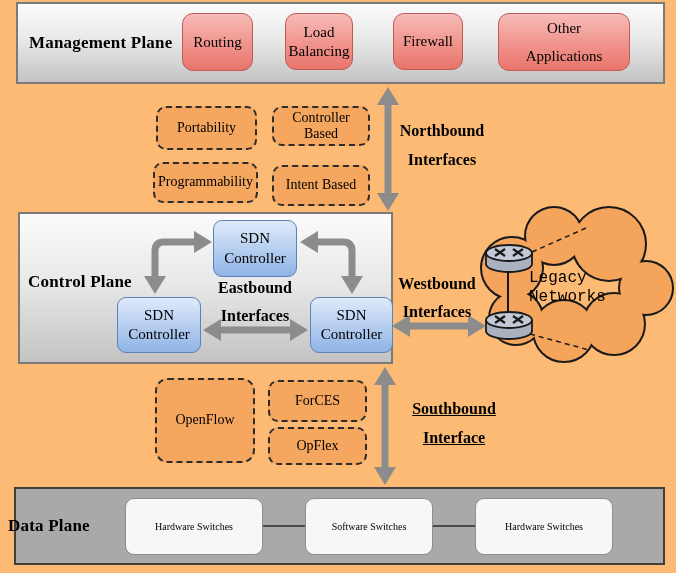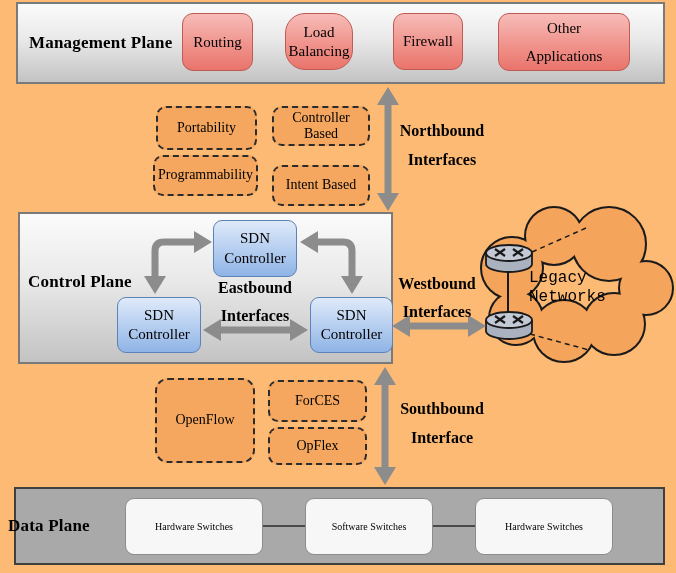--- a/index.html
+++ b/index.html
@@ -58,37 +58,37 @@
 <body>
 
 <div id="canvas">
 
   <div class="plane" style="left:16px;top:2px;width:649px;height:82px;"></div>
   <div class="plane-label" style="left:29px;top:33px;">Management Plane</div>
 
   <div class="appbox" style="left:182px;top:13px;width:71px;height:58px;">
     <span class="inner">Routing</span>
   </div>
-  <div class="appbox" style="left:285px;top:13px;width:68px;height:57px;border-radius:20px;">
+  <div class="appbox" style="left:285px;top:13px;width:68px;height:57px;">
     <span class="inner" style="width:62px;">Load Balancing</span>
   </div>
   <div class="appbox" style="left:393px;top:13px;width:70px;height:57px;">
     <span class="inner">Firewall</span>
   </div>
   <div class="appbox" style="left:498px;top:13px;width:132px;height:58px;line-height:1.9;">
     <span class="inner" style="width:92px;">Other Applications</span>
   </div>
 
   <div class="orangebox" style="left:156px;top:106px;width:101px;height:44px;">
     <span class="inner">Portability</span>
   </div>
   <div class="orangebox" style="left:272px;top:106px;width:98px;height:40px;">
     <span class="inner" style="width:72px;">Controller Based</span>
   </div>
-  <div class="orangebox" style="left:153px;top:155px;width:105px;height:41px;">
+  <div class="orangebox" style="left:153px;top:162px;width:105px;height:41px;">
     <span class="inner">Programmability</span>
   </div>
   <div class="orangebox" style="left:272px;top:165px;width:98px;height:41px;">
     <span class="inner">Intent Based</span>
   </div>
 
   <div class="iface-label" style="left:392px;top:117px;width:100px;">Northbound Interfaces</div>
 
   <div class="plane" style="left:18px;top:212px;width:375px;height:152px;"></div>
   <div class="plane-label" style="left:28px;top:272px;">Control Plane</div>
@@ -155,21 +155,21 @@
   <div class="orangebox" style="left:155px;top:378px;width:100px;height:85px;border-radius:13px;">
     <span class="inner">OpenFlow</span>
   </div>
   <div class="orangebox" style="left:268px;top:380px;width:99px;height:42px;">
     <span class="inner">ForCES</span>
   </div>
   <div class="orangebox" style="left:268px;top:427px;width:99px;height:38px;">
     <span class="inner">OpFlex</span>
   </div>
 
-  <div class="iface-label" style="left:394px;top:395px;width:96px;">Southbound Interface</div>
+  <div class="iface-label" style="left:406px;top:395px;width:96px;text-decoration:underline;">Southbound Interface</div>
 
   <div class="plane dark" style="left:14px;top:487px;width:651px;height:78px;"></div>
   <div class="plane-label" style="left:8px;top:516px;z-index:6;">Data Plane</div>
 
   <div class="switchbox" style="left:125px;top:498px;width:138px;height:57px;">
     <span>Hardware Switches</span>
   </div>
   <div class="switchbox" style="left:305px;top:498px;width:128px;height:57px;">
     <span>Software Switches</span>
   </div>

